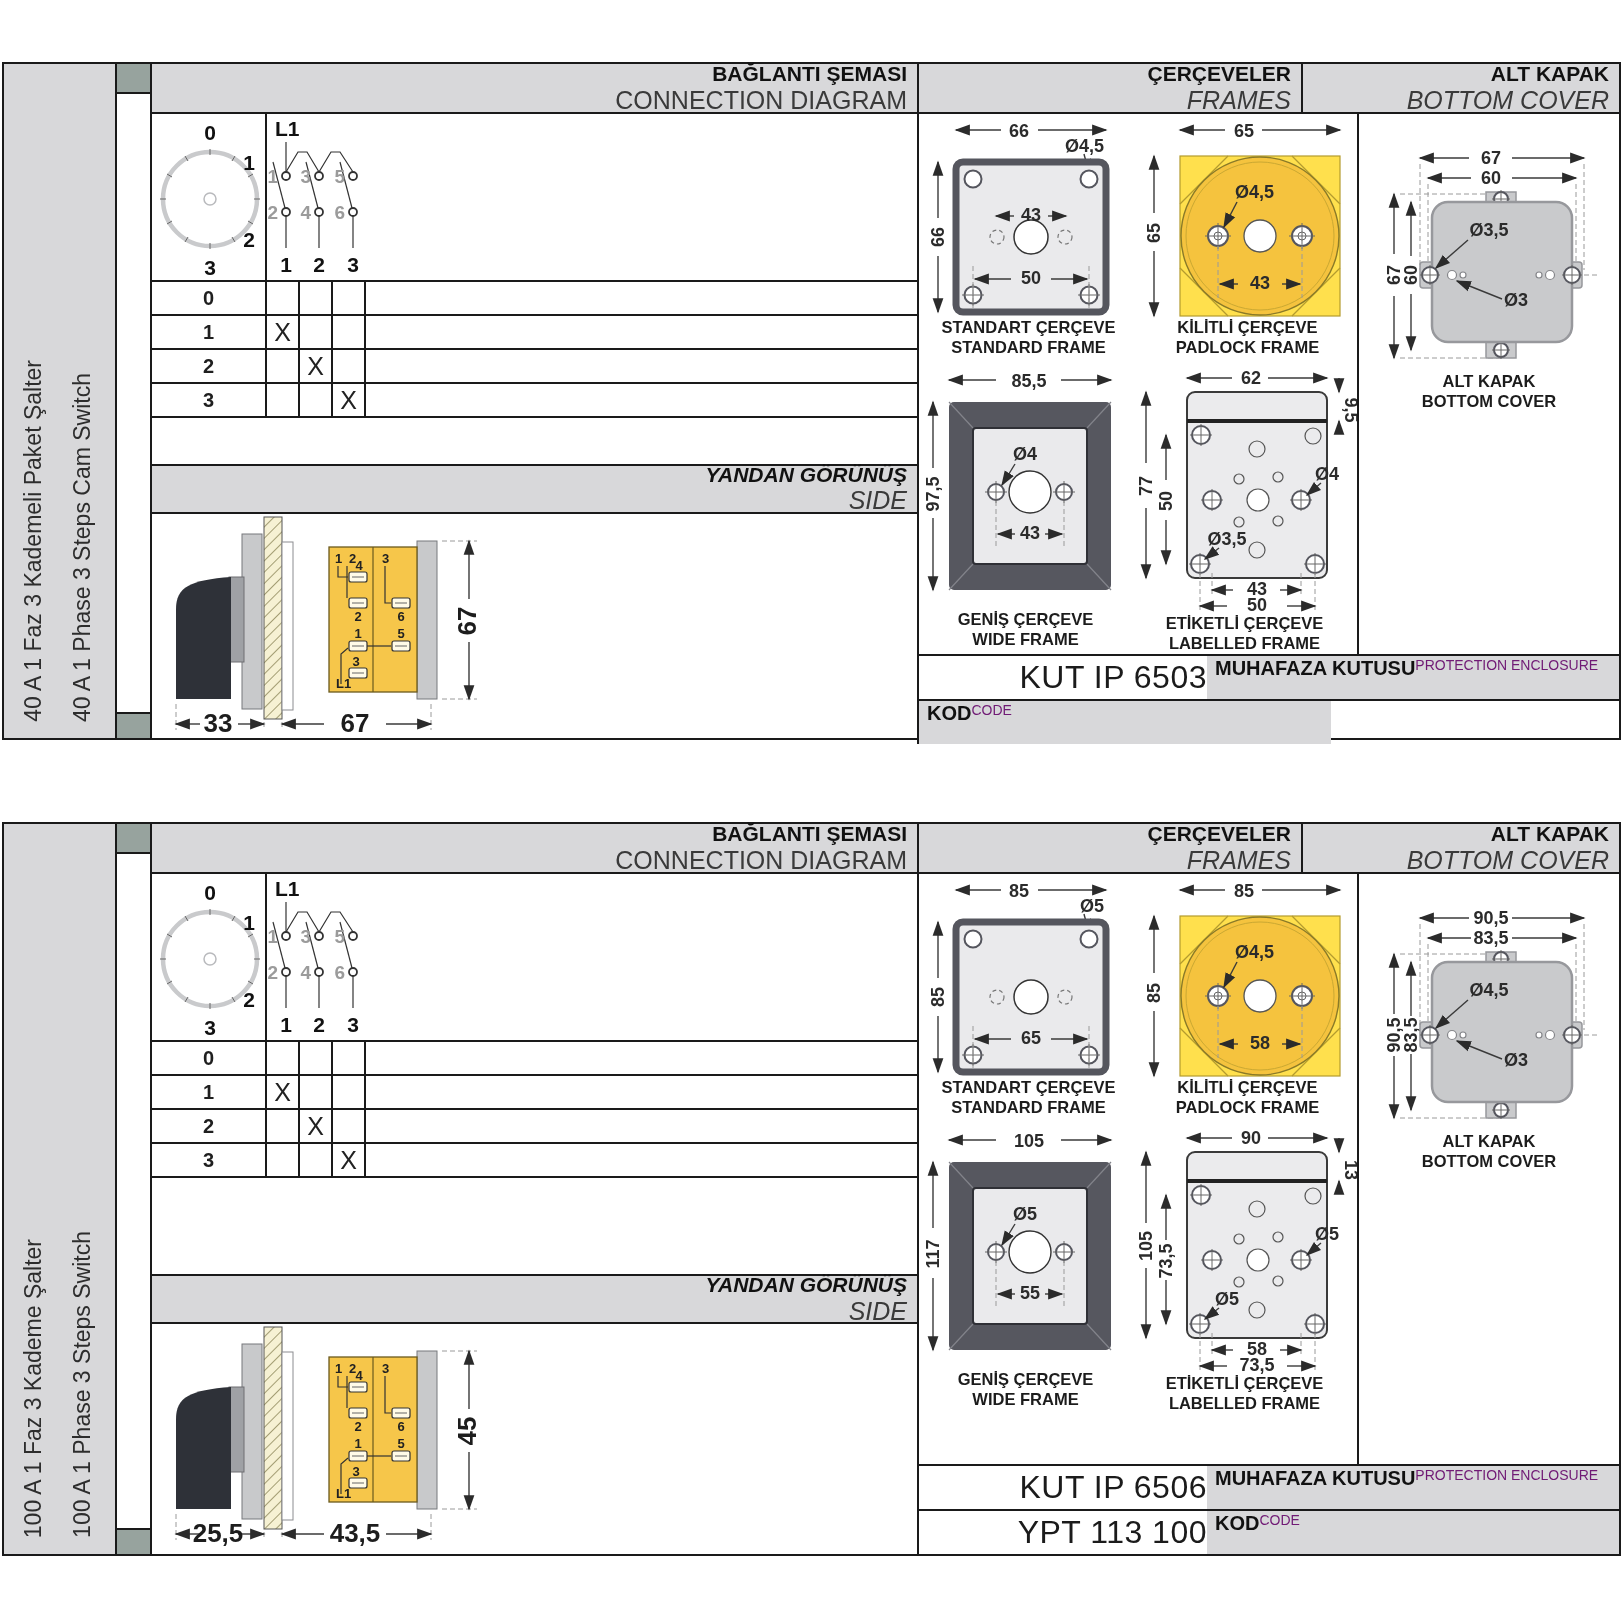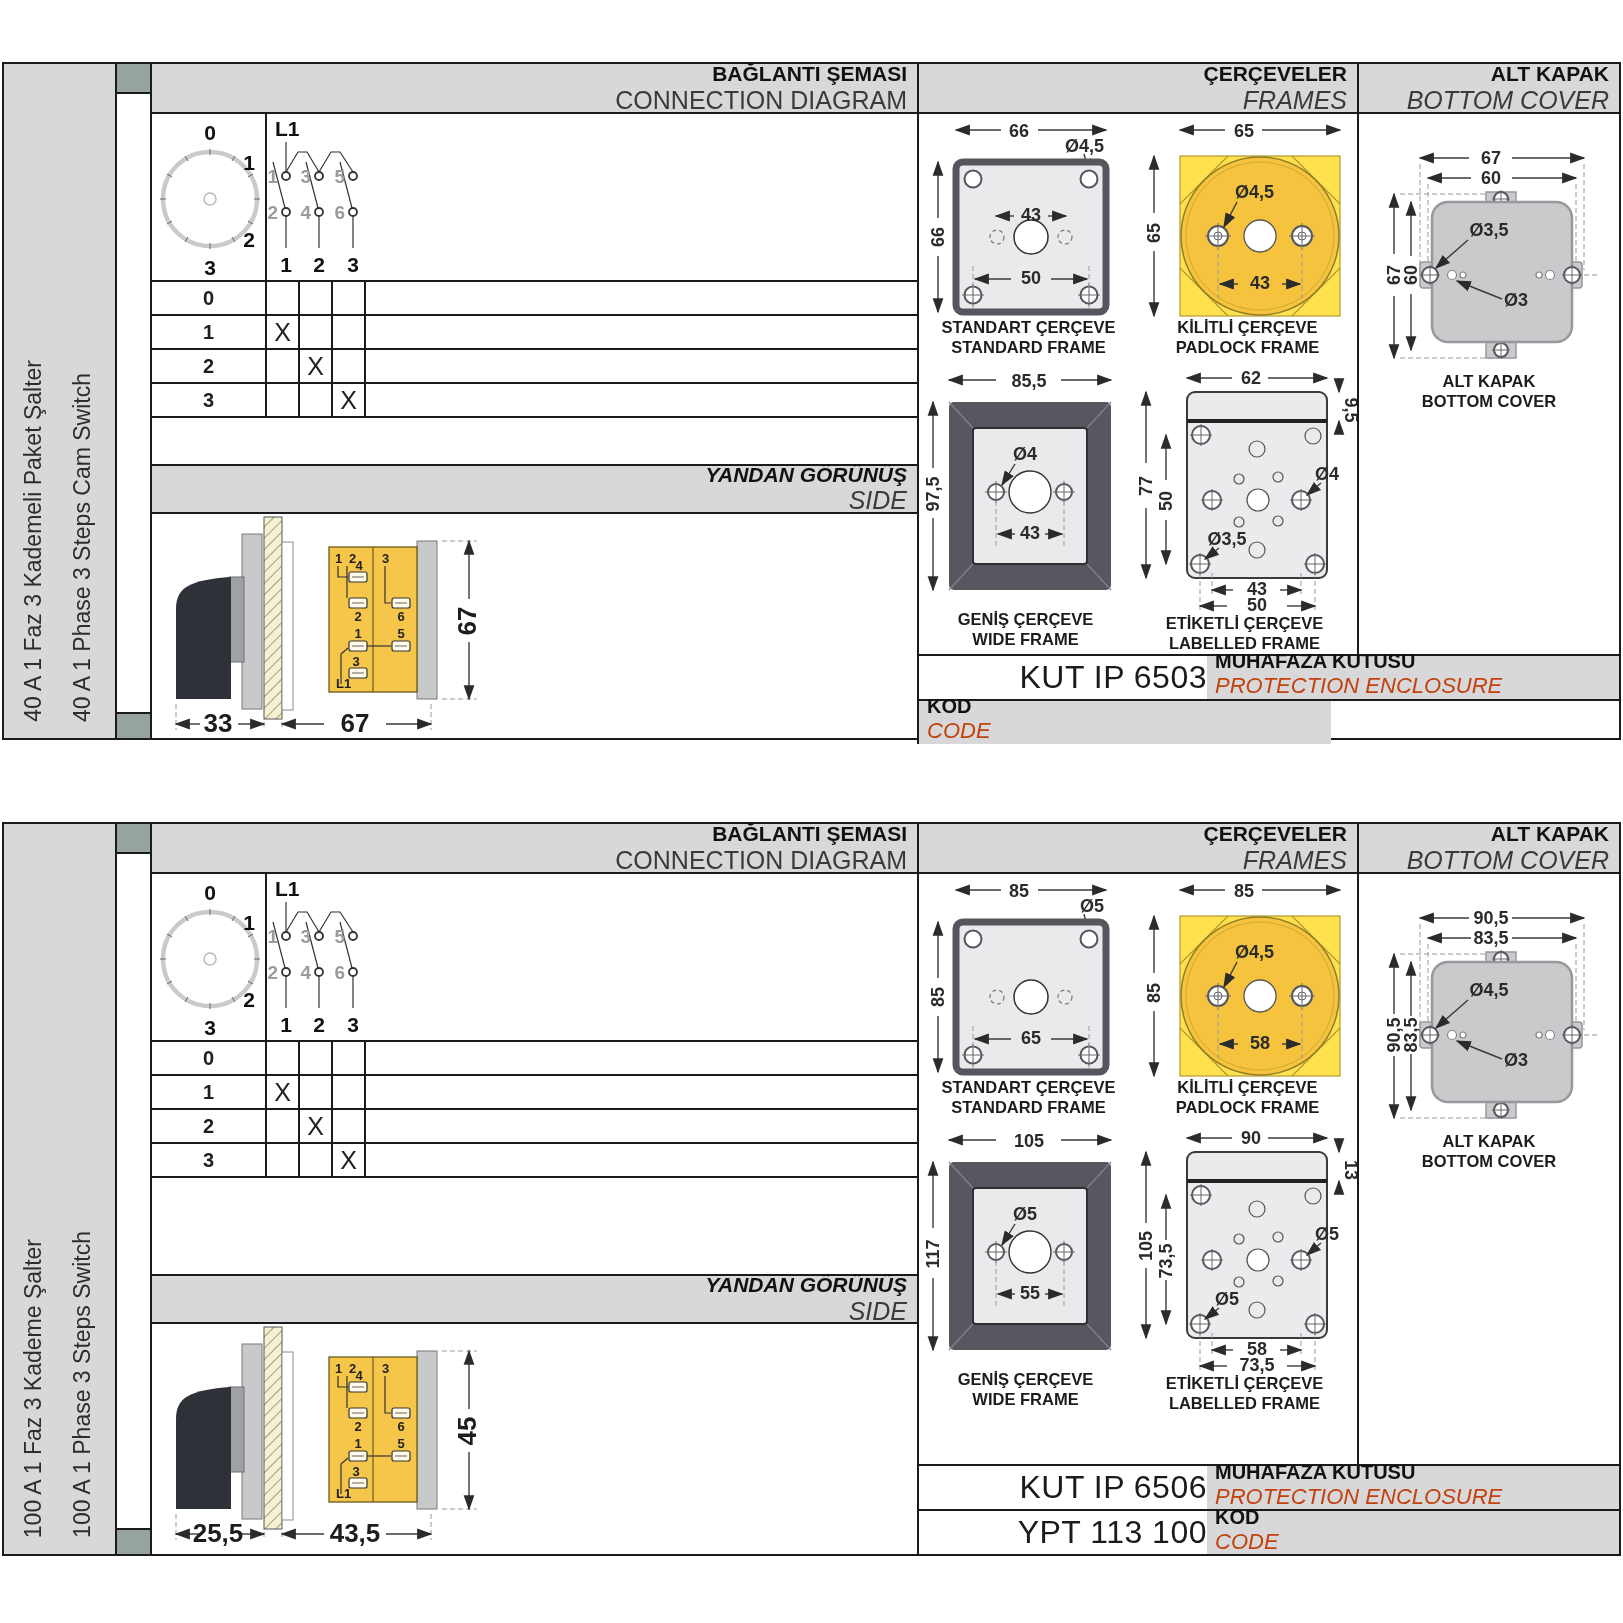--- a/index.html
+++ b/index.html
@@ -21,21 +21,21 @@
   .strip { width:35px; border-right:2px solid #1a1a1a; display:flex;
     flex-direction:column; justify-content:space-between; background:#fff; }
   .sq-top { height:30px; background:#97a39e; border-bottom:2px solid #1a1a1a; }
   .sq-bot { height:26px; background:#97a39e; border-top:2px solid #1a1a1a; }
 
   .main { flex:1; display:flex; flex-direction:column; }
   .hdr { height:50px; background:#d8d8da; border-bottom:2px solid #1a1a1a; display:flex; }
   .hdr-cell { display:flex; flex-direction:column; justify-content:center;
     align-items:flex-end; padding-right:10px; line-height:1.12; }
   .hdr-conn  { width:767px; border-right:2px solid #1a1a1a; }
-  .hdr-frames{ width:440px; border-right:2px solid #1a1a1a; }
+  .hdr-frames{ width:384px; border-right:2px solid #1a1a1a; }
   .hdr-cover { flex:1; }
   .tr  { font-weight:bold; font-size:21px; color:#111; }
   .en  { font-size:25px; color:#3a3a3a; }
   .it  { font-style:italic; }
 
   .body { flex:1; display:flex; }
 
   
   .conn-col { width:767px; border-right:2px solid #1a1a1a; display:flex; flex-direction:column; }
   .diag-row { height:168px; display:flex; border-bottom:2px solid #1a1a1a; }
@@ -61,23 +61,23 @@
   .frames-row.top { height:250px; }
   .frames-row.bot { flex:1; }
   .frame-cell { flex:1; display:flex; flex-direction:column; align-items:center; padding-top:4px; }
   .cap { text-align:center; font-weight:bold; font-size:16.5px; line-height:1.2; color:#1c1c1c; }
   .cover-col { flex:1; display:flex; flex-direction:column; align-items:center; padding-top:30px; }
 
   .code-row { height:45px; display:flex; border-top:2px solid #1a1a1a; }
   .code-cell { flex:1; display:flex; align-items:center; justify-content:flex-end;
     font-size:32px; color:#1b1b1b; padding-right:0; letter-spacing:0.5px; }
   .lbl-cell { width:412px; background:#d8d8da; padding:1px 8px 0; line-height:1.15;
-    display:flex; flex-direction:column; justify-content:flex-end; }
+    display:flex; flex-direction:row; justify-content:flex-start; }
   .lbl-tr { font-weight:bold; font-size:20px; color:#111; }
-  .lbl-en { font-style:italic; font-size:22px; color:#c2410c; }
+  .lbl-en { font-size:14px; color:#701a75; }
 
   
   svg text { font-family:"Liberation Sans", sans-serif; }
   .dl  { stroke:#3a3a3a; stroke-width:1.4; fill:none; }
   .ext { stroke:#9a9a9a; stroke-width:1; stroke-dasharray:5 3; fill:none; }
   .dimtx { font-size:18px; font-weight:bold; fill:#2b2b2b; }
   .dimbig { font-size:26px; font-weight:bold; fill:#1d1d1d; }
   .hole { fill:#fff; stroke:#55565e; stroke-width:2; }
   .cross { stroke:#666; stroke-width:1; }
   .schtx { font-size:19px; font-weight:bold; fill:#9b9b9b; }

